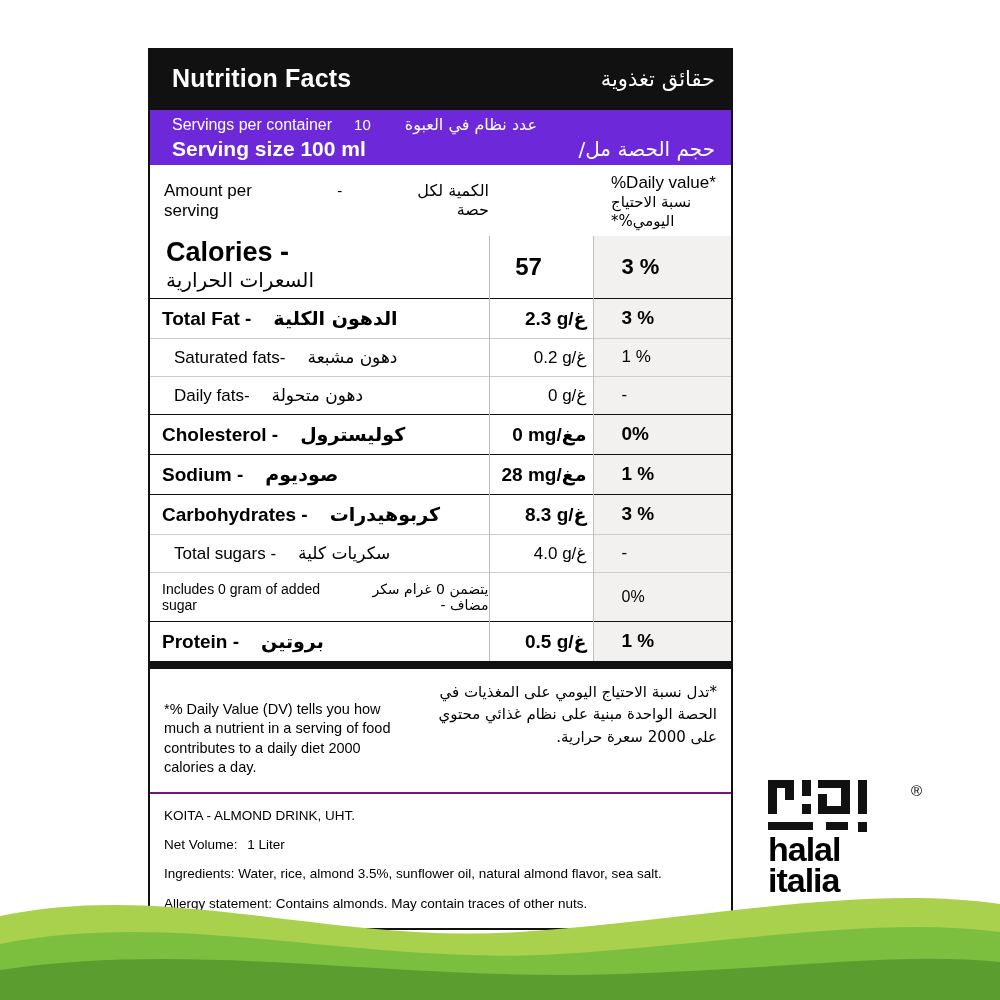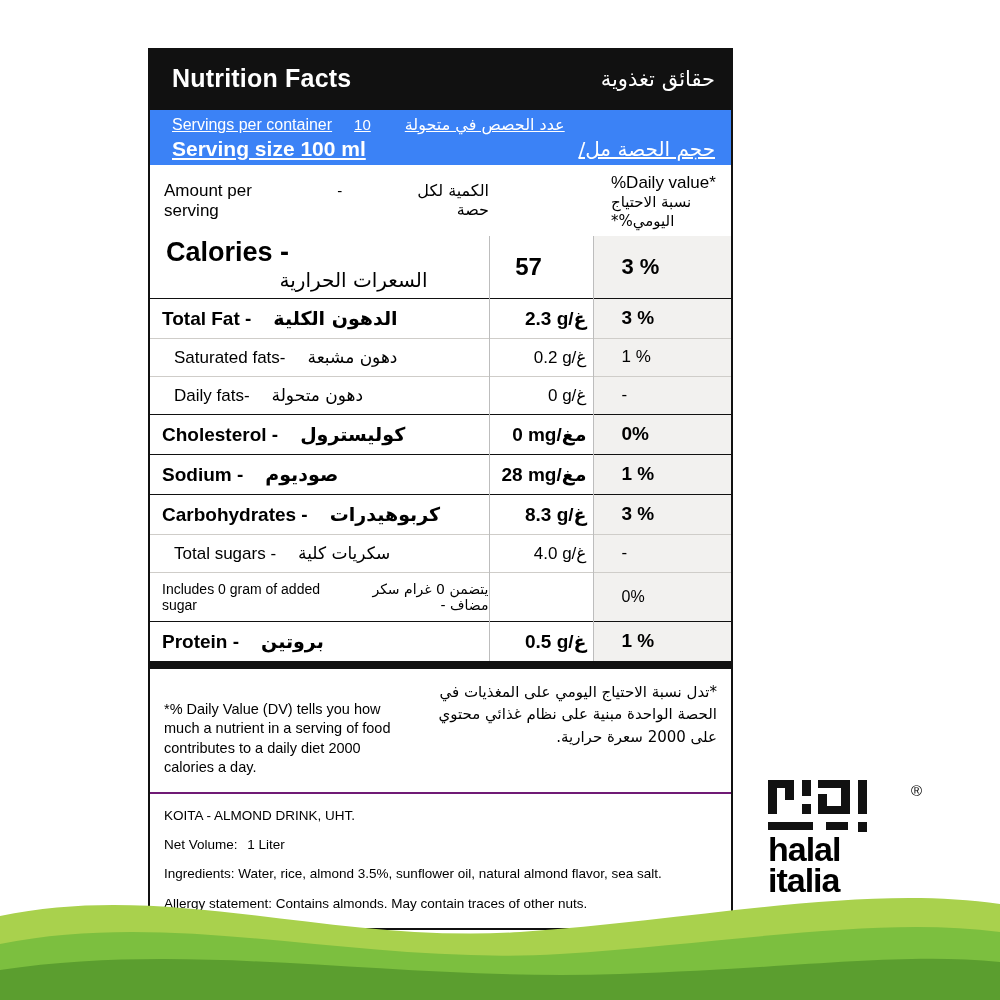--- a/index.html
+++ b/index.html
@@ -27,23 +27,22 @@
   .hdr-title {
     display: flex; align-items: center; justify-content: space-between;
     background: #111; color: #fff;
     padding: 14px 16px 16px 22px;
     border-bottom: 1px solid #111;
   }
   .hdr-title .en { font-size: 25px; font-weight: bold; letter-spacing: .2px; }
   .hdr-title .ar { font-size: 21px; direction: rtl; }
 
   .hdr-servings {
-    background: #3b82f6; color: #fff;
+    background: #6d28d9; color: #fff;
     padding: 5px 16px 4px 22px;
-    text-decoration: underline;
   }
   .srv-row1 { display: flex; align-items: baseline; font-size: 16px; }
   .srv-row1 .l { flex: 0 0 auto; }
   .srv-row1 .num { margin-left: 22px; font-size: 15px; }
   .srv-row1 .ar { margin-left: 34px; direction: rtl; font-size: 16px; }
   .srv-row2 { display: flex; align-items: baseline; justify-content: space-between; margin-top: 3px; }
   .srv-row2 .l { font-size: 21px; font-weight: bold; }
   .srv-row2 .ar { font-size: 20px; direction: rtl; }
 
   table.nf { width: 100%; border-collapse: collapse; }
@@ -118,21 +117,21 @@
 
   <div class="hdr-title">
     <span class="en">Nutrition Facts</span>
     <span class="ar">حقائق تغذوية</span>
   </div>
 
   <div class="hdr-servings">
     <div class="srv-row1">
       <span class="l en">Servings per container</span>
       <span class="num en">10</span>
-      <span class="ar">عدد الحصص في متحولة</span>
+      <span class="ar">عدد نظام في العبوة</span>
     </div>
     <div class="srv-row2">
       <span class="l en">Serving size 100 ml</span>
       <span class="ar">حجم الحصة  مل/</span>
     </div>
   </div>
 
   <table class="nf">
     <tbody>
 
@@ -149,21 +148,21 @@
           <div class="dvlbl">
             <div class="en">%Daily value*</div>
             <div class="ar ar2">نسبة الاحتياج اليومي%*</div>
           </div>
         </td>
       </tr>
 
       <tr class="cal">
         <td class="c-name" style="padding-bottom:6px">
           <div class="big en">Calories -</div>
-          <div class="bigar ar" style="text-align:right;padding-right:60px">السعرات الحرارية</div>
+          <div class="bigar ar" style="text-align:left;padding-right:60px">السعرات الحرارية</div>
         </td>
         <td class="c-amt num">57</td>
         <td class="c-dv dv">3 %</td>
       </tr>
 
     <tr class="rowline r-main">
           <td class="c-name nm">
             <div class="nm-wrap">
               <span class="en">Total Fat -</span>
               <span class="ar">الدهون الكلية</span>

